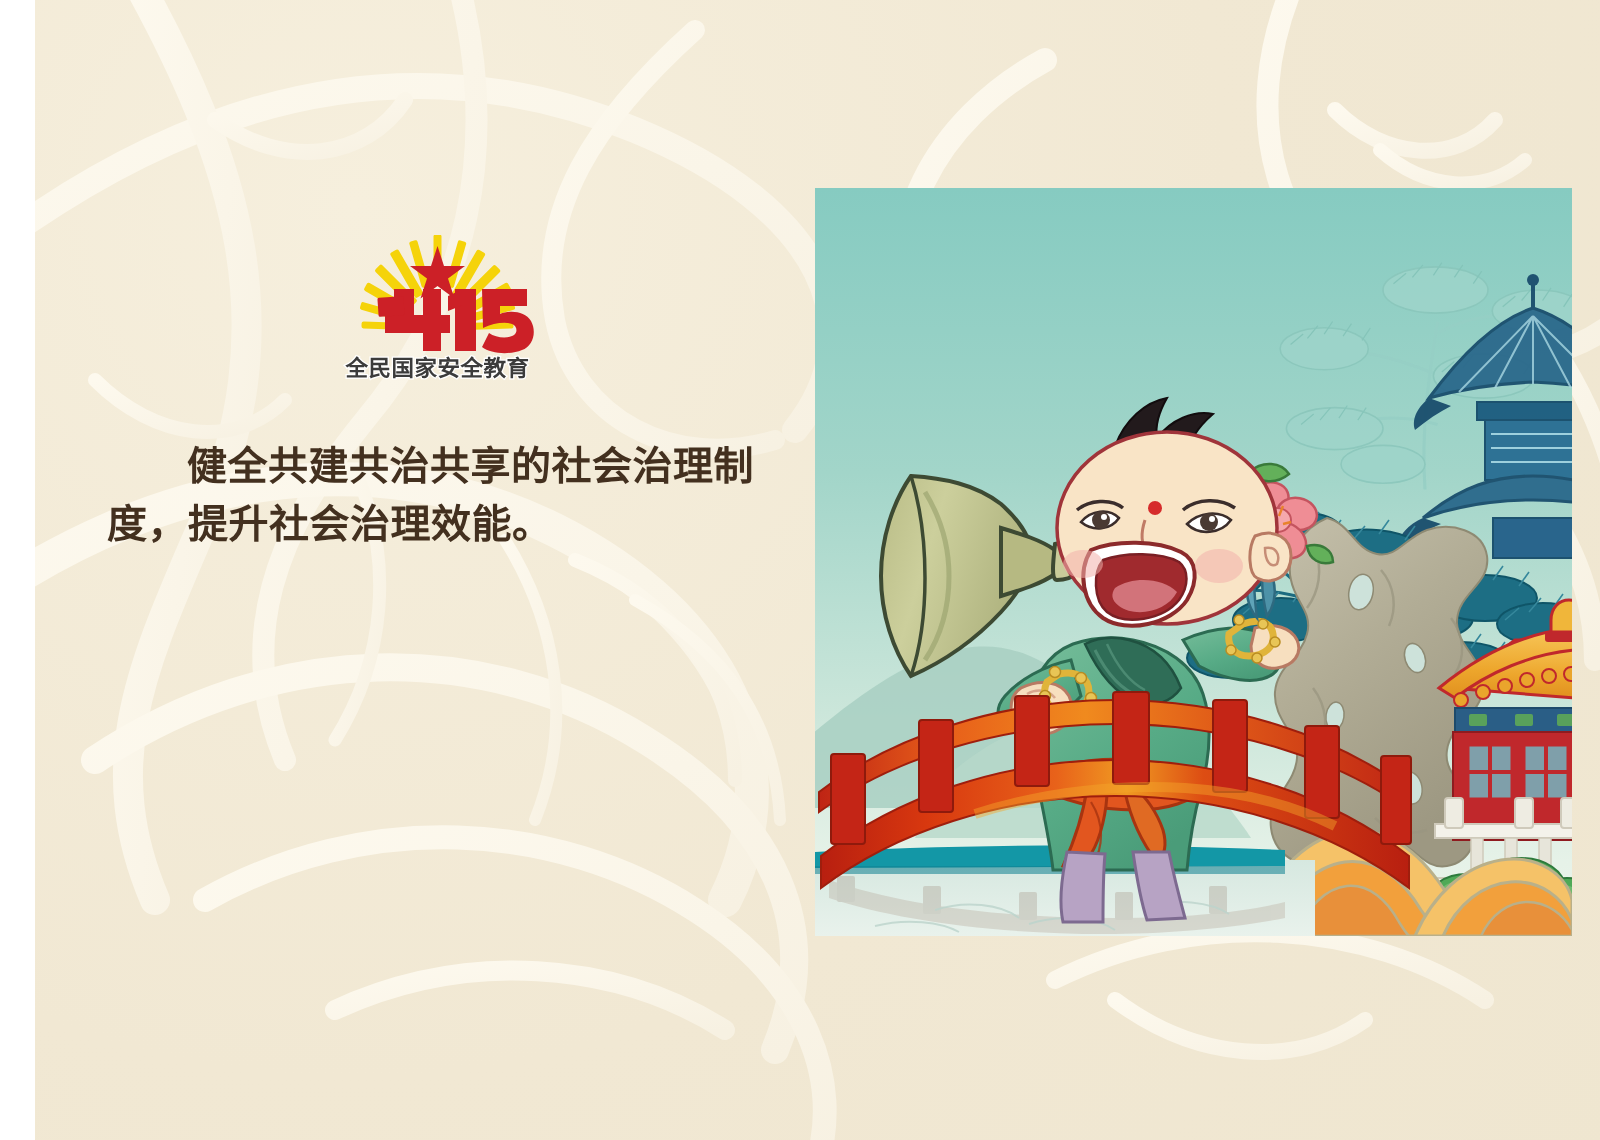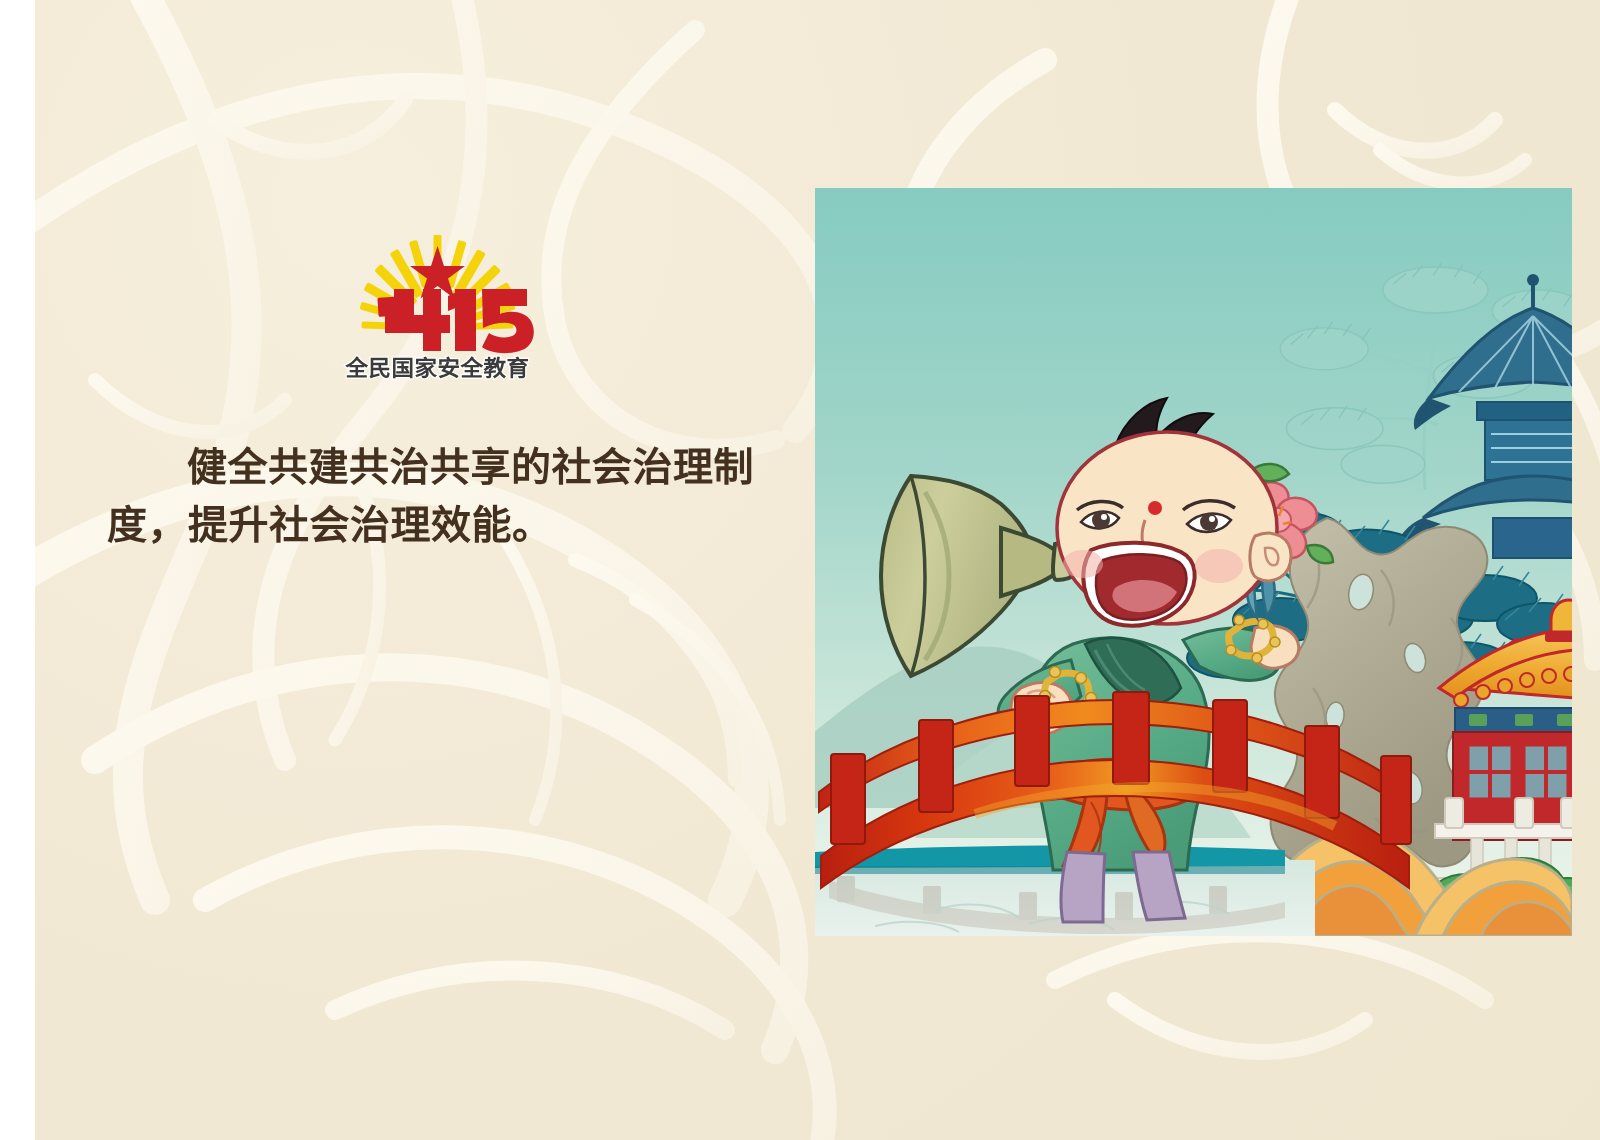--- a/index.html
+++ b/index.html
@@ -56,21 +56,21 @@
     position: absolute;
     left: 72px;
     top: 438px;
     width: 690px;
     color: #43301f;
     font-size: 40px;
     font-weight: bold;
     line-height: 1.45;
     letter-spacing: 0.5px;
     text-indent: 80px;
-    font-family: Liberation Sans, sans-serif;
+    font-family: Liberation Serif, serif;
   }
 
   
   .illus-panel {
     position: absolute;
     left: 780px;
     top: 188px;
     width: 757px;
     height: 748px;
     overflow: hidden;

